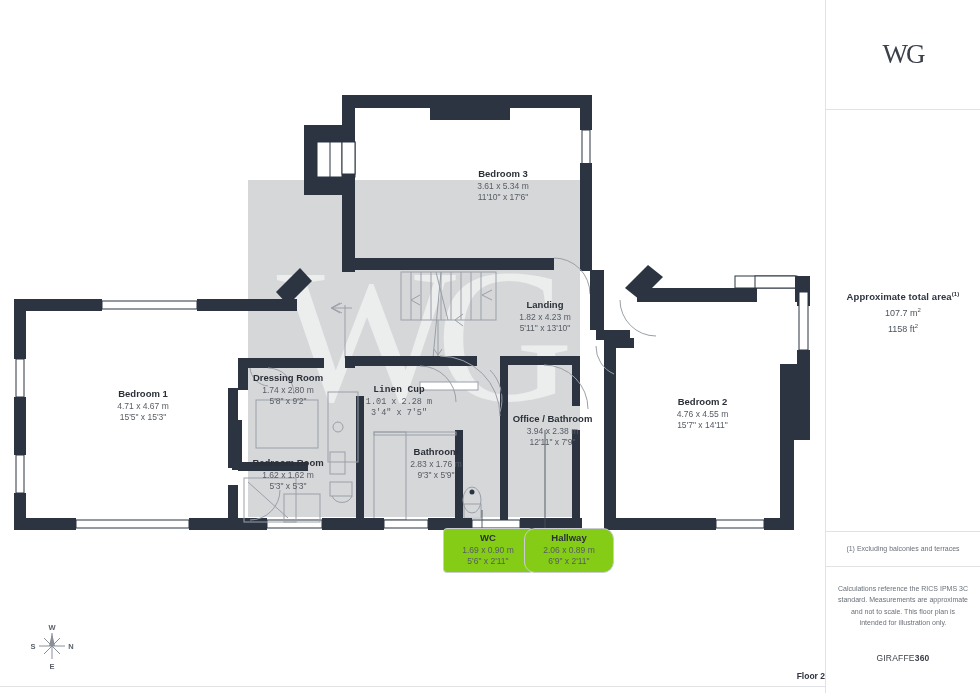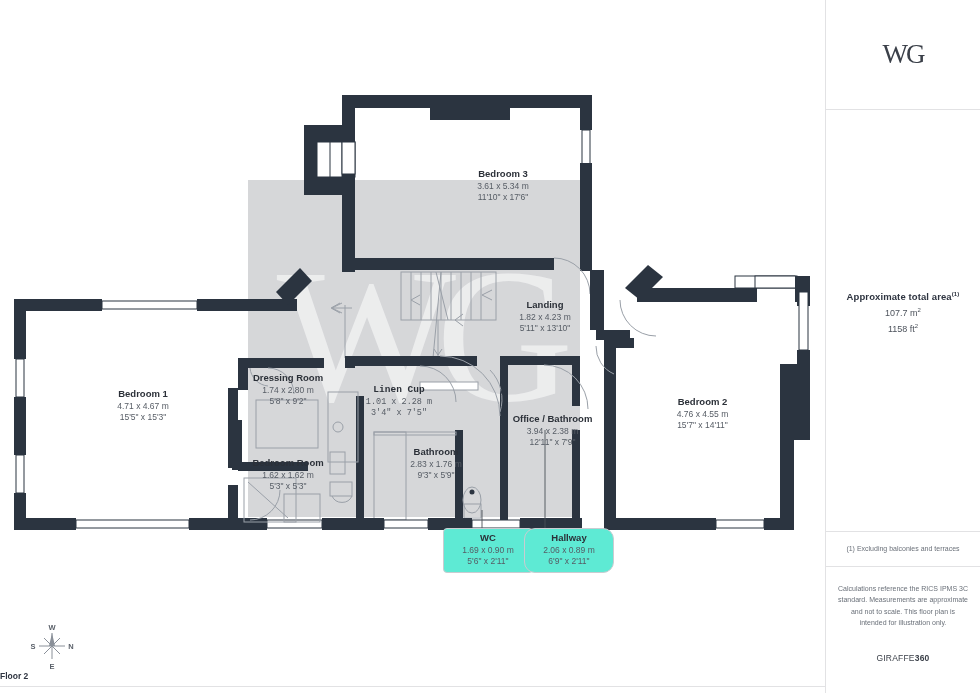--- a/index.html
+++ b/index.html
@@ -113,21 +113,21 @@
     width: 825px;
     height: 693px;
   }
   #plan-svg { display: block; }
 
   
   #floor-label {
     position: absolute;
     left: 0; right: 155px;
     bottom: 12px;
-    text-align: left;
+    text-align: right;
     font-size: 8.5px;
     font-weight: bold;
     color: #2e3440;
   }
   #bottom-rule {
     position: absolute;
     left: 0;
     bottom: 6px;
     width: 825px;
     height: 1px;
@@ -162,21 +162,21 @@
     color: #2b3038;
     line-height: 1.35;
   }
   .room-dim {
     font-size: 8.5px;
     color: #565c65;
     line-height: 1.35;
   }
   .callout {
     position: absolute;
-    background: #5eead4;
+    background: #84cc16;
     border: 1px solid #c9ccd1;
     border-radius: 4px;
     padding: 3px 8px 4px 8px;
     text-align: center;
     white-space: nowrap;
   }
 </style>
 </head>
 <body>
 

